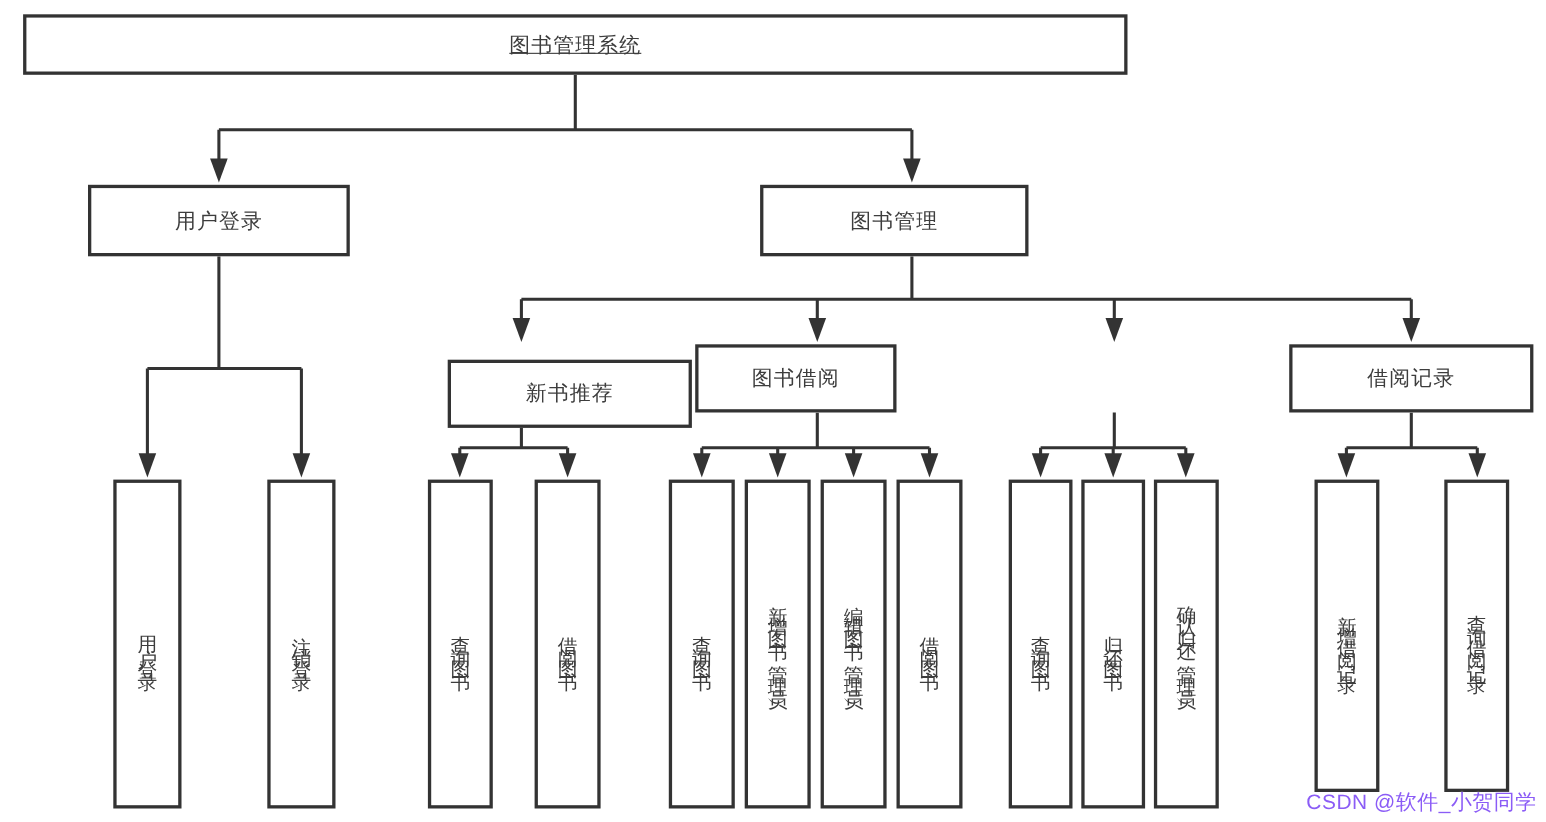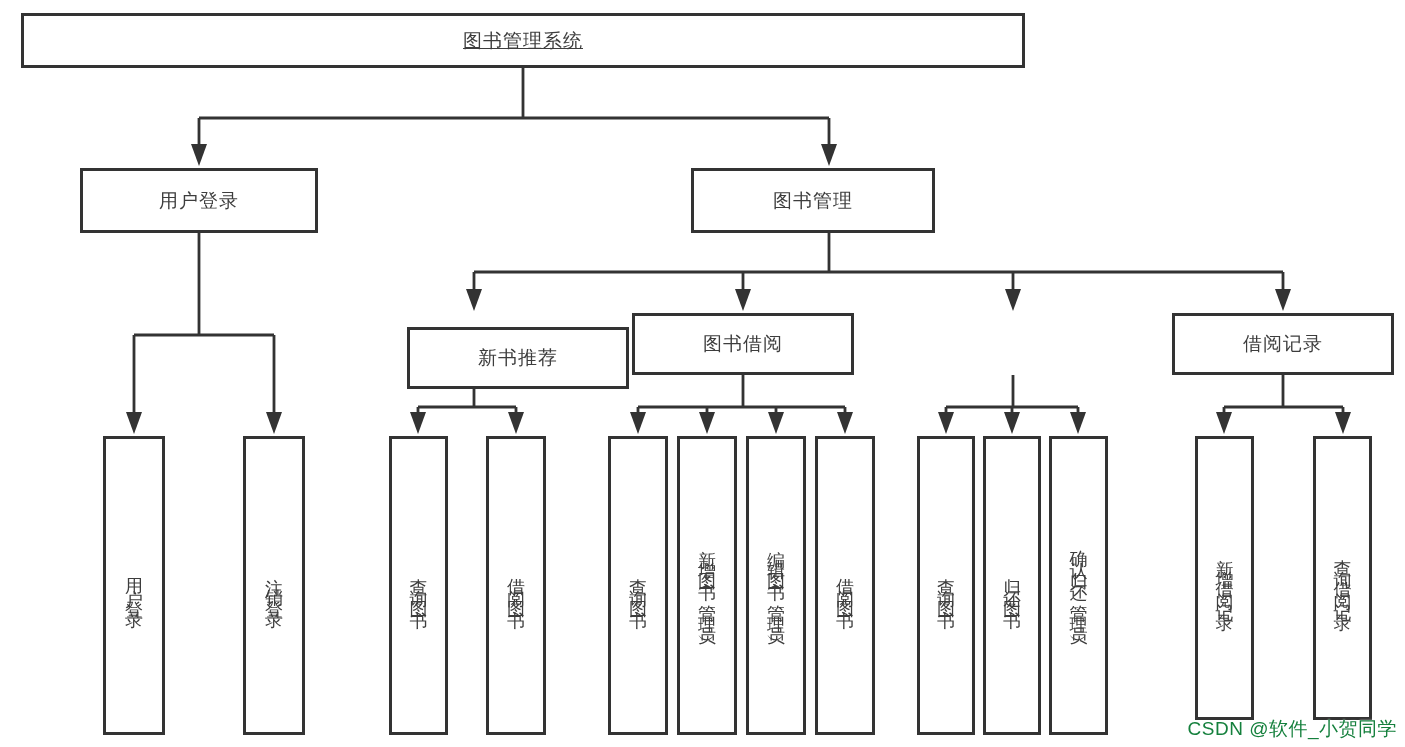--- a/index.html
+++ b/index.html
@@ -40,21 +40,21 @@
     font-size: 18px;
     letter-spacing: 11px;
     line-height: 1;
     white-space: nowrap;
   }
   .watermark {
     position: absolute;
     right: 8px;
     bottom: 5px;
     font-size: 19px;
-    color: #15803d;
+    color: #8b5cf6;
     letter-spacing: 0.5px;
     z-index: 10;
     text-shadow: 0 0 2px #ffffff;
   }
 </style>
 </head>
 <body>
 
 <div class="canvas">
 
@@ -105,21 +105,21 @@
   <div class="box h" style="left:80px; top:168px; width:238px; height:65px;">
     <span>用户登录</span>
   </div>
   <div class="box h" style="left:691px; top:168px; width:244px; height:65px;">
     <span>图书管理</span>
   </div>
 
   <div class="box h" style="left:363px; top:327px; width:222px; height:62px;margin-left:44px;">
     <span>新书推荐</span>
   </div>
-  <div class="box h" style="left:632px; top:313px; width:222px; height:62px;">
+  <div class="box h" style="left:632px; top:313px; width:183px; height:62px;">
     <span>图书借阅</span>
   </div>
   <div class="box h" style="left:1172px; top:313px; width:222px; height:62px;">
     <span>借阅记录</span>
   </div>
 
   <div class="box v" style="left:103px; top:436px; width:62px; height:299px;">
     <span>用户登录</span>
   </div>
   <div class="box v" style="left:243px; top:436px; width:62px; height:299px;">

